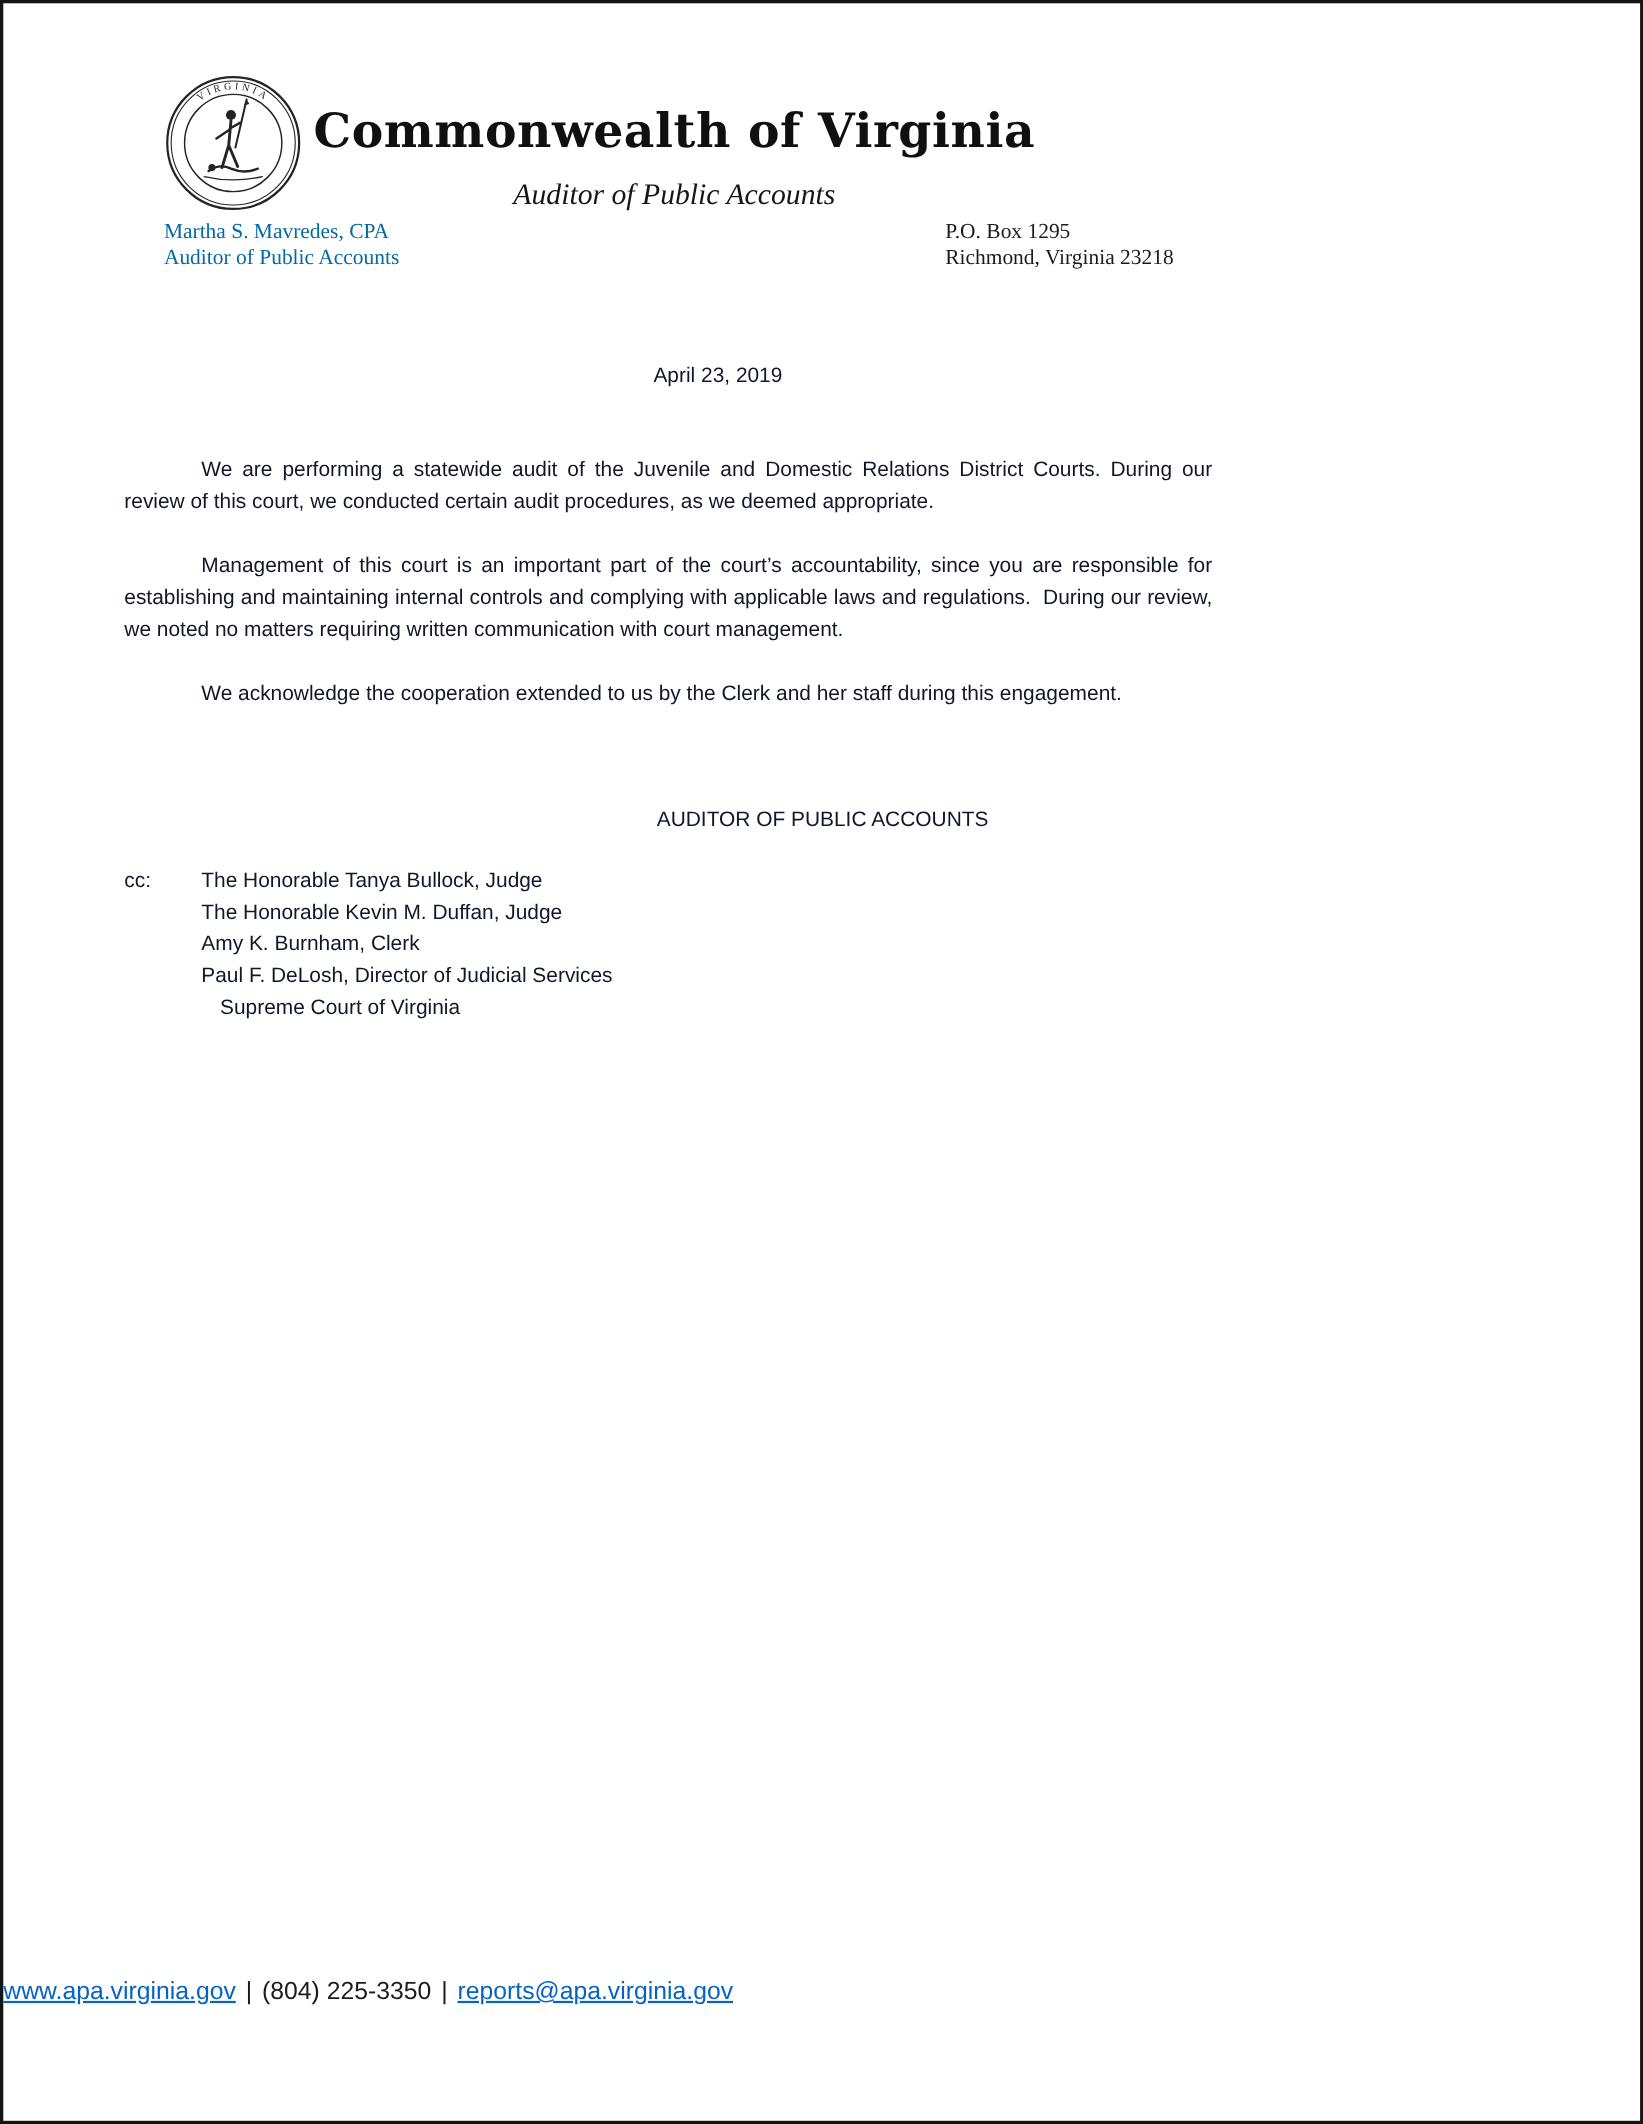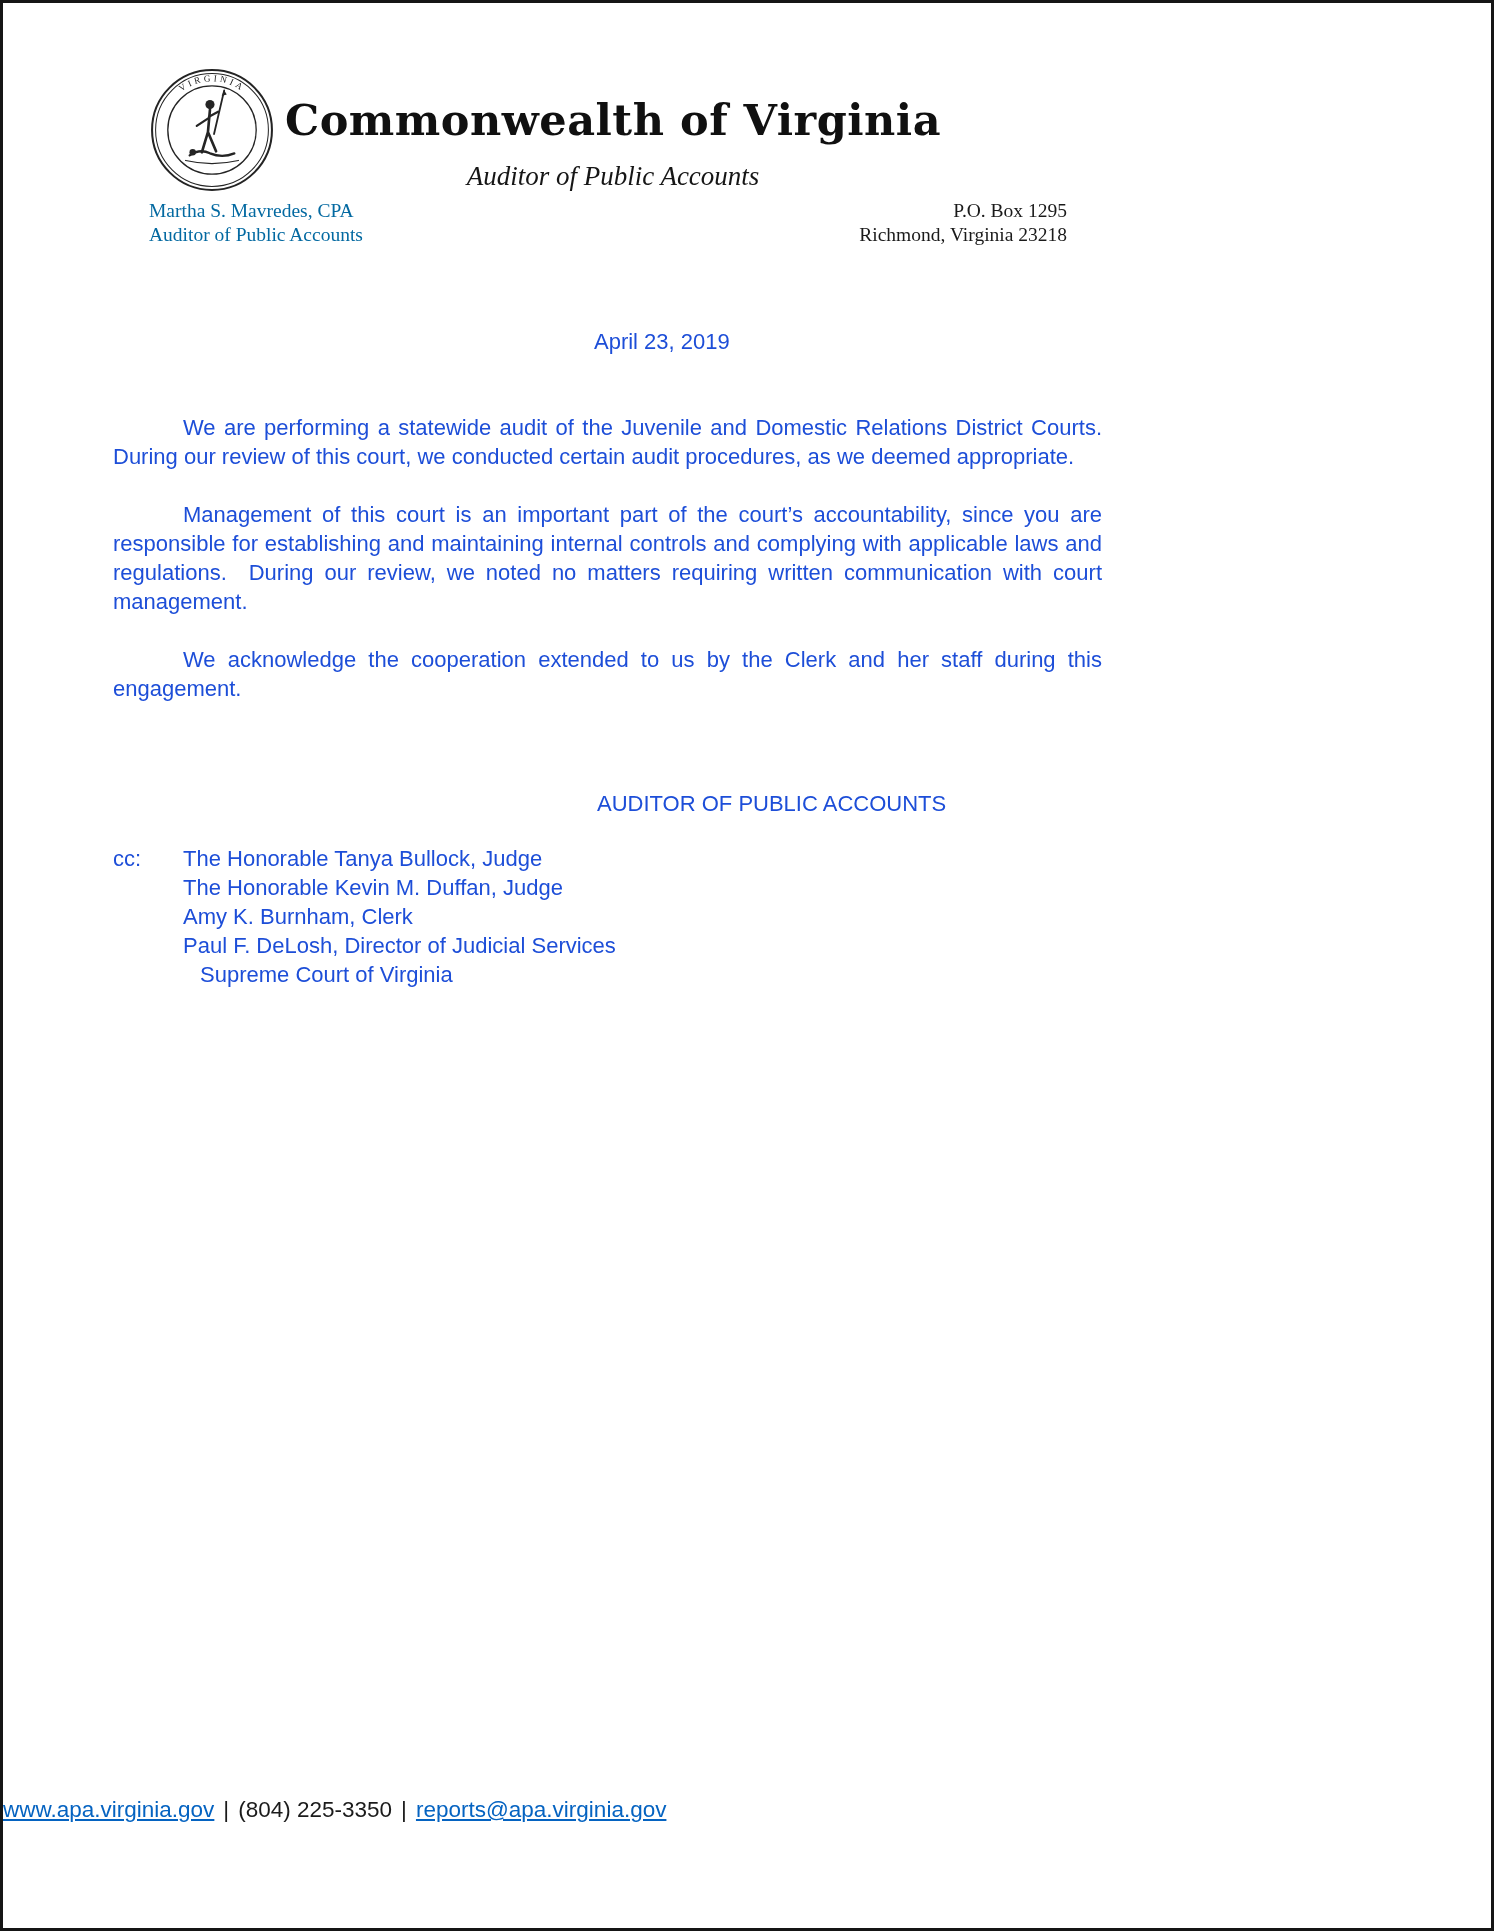--- a/index.html
+++ b/index.html
@@ -34,31 +34,31 @@
     font-size: 27px;
     margin-top: 16px;
     color: #161616;
   }
   .contact-left {
     position: absolute; left: 146px; top: 196px;
     font-family: "Liberation Serif", serif;
     font-size: 19.5px; line-height: 24px; color: #0369a1;
   }
   .contact-right {
-    position: absolute; right: 424px; top: 196px; text-align: right;
+    position: absolute; right: 424px; top: 196px; 
     font-family: "Liberation Serif", serif;
     font-size: 19.5px; line-height: 24px; color: #1a1a1a;
   }
 
   
   .content {
     padding: 0 389px 0 110px;
-    font-size: 22px;
+    font-size: 19px;
     line-height: 29px;
-    color: #1d4ed8;
+    color: #0f172a;
   }
   .date-line { margin-top: 72px; padding-left: 481px; }
   .recipient { margin-top: 58px; }
   .recipient .recipient-line { white-space: pre-wrap; }
   .meta { margin-top: 58px; }
   .meta-row { display: flex; }
   .meta-label { width: 212px; flex: none; }
   .body-paras { margin-top: 57px; }
   .para { text-align: justify; text-indent: 70px; white-space: pre-wrap; }
   .para + .para { margin-top: 29px; }

